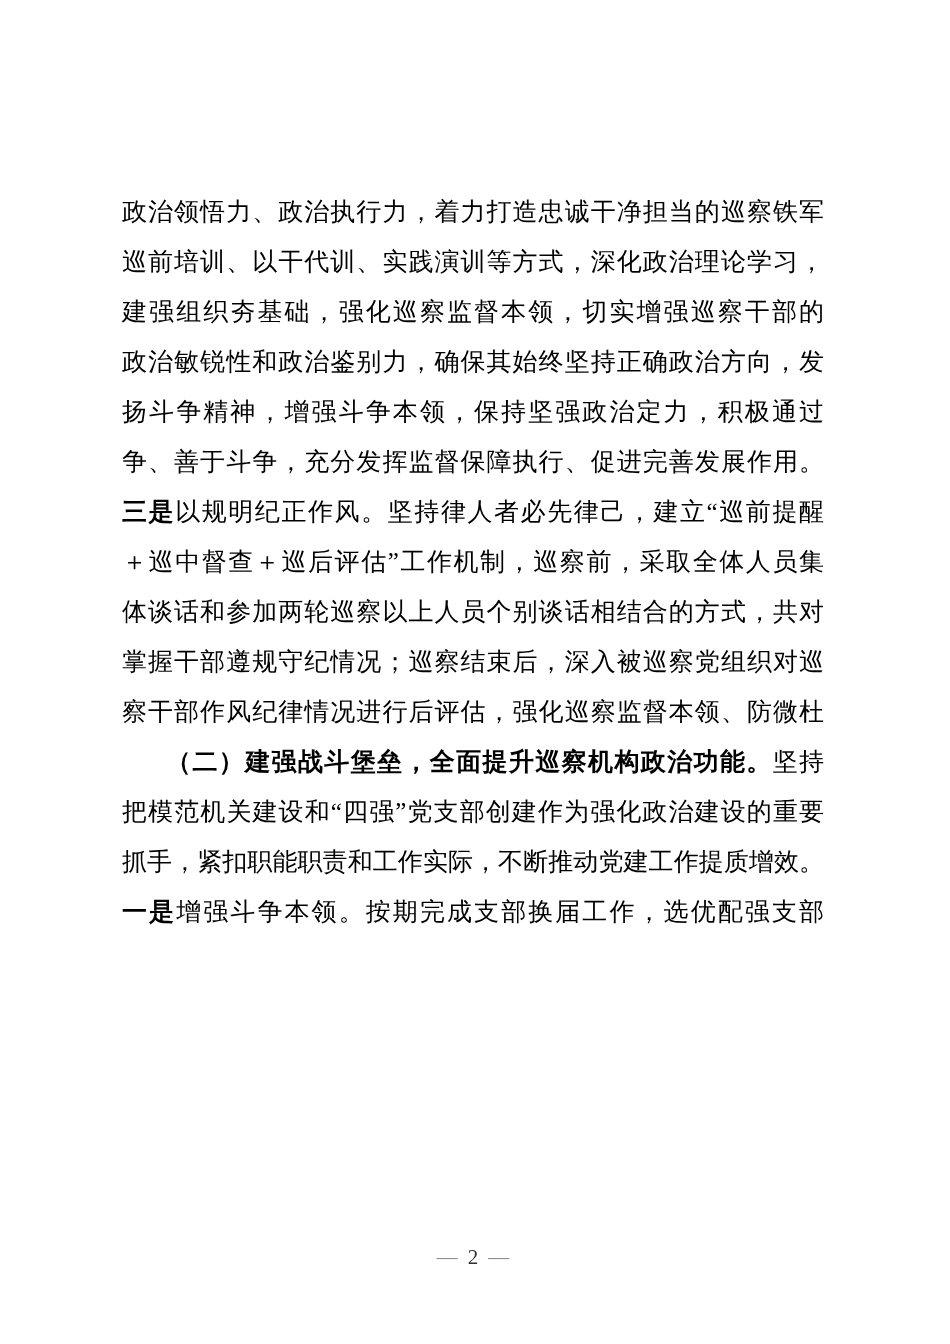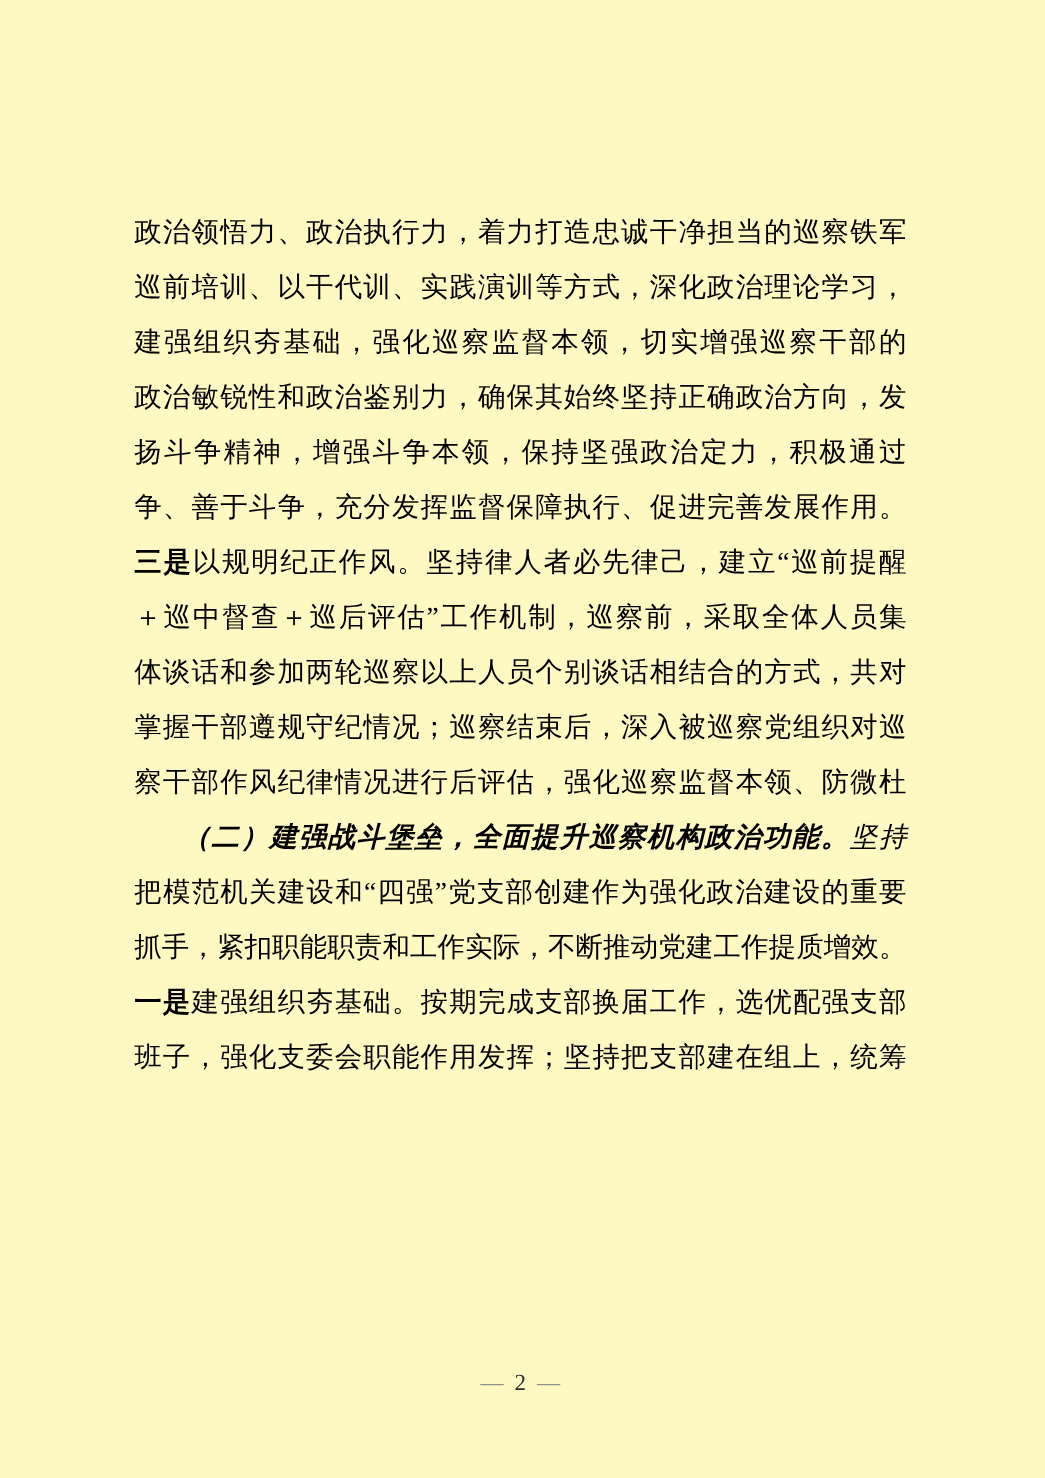--- a/index.html
+++ b/index.html
@@ -1,21 +1,21 @@
 <!DOCTYPE html>
 <html><head>
 <meta charset="utf-8">
 <style>
   * { margin: 0; padding: 0; box-sizing: border-box; }
   html, body { background: #e9e9e9; }
   .page {
     position: relative;
     width: 950px;
     height: 1344px;
-    background: #fef9c3;
+    background: #ffffff;
     font-family: "Liberation Serif", "DejaVu Serif", serif;
     color: #000000;
     overflow: hidden;
   }
   .body-text {
     position: absolute;
     left: 122px;
     top: 187px;
     width: 702px;
     font-size: 25px;
@@ -25,21 +25,20 @@
     line-height: 50px;
     text-align: justify;
     text-align-last: justify;
     white-space: nowrap;
   }
   .line.para-end {
     text-align-last: left;
   }
   .line.indent {
     padding-left: 44px;
-    font-style: italic;
   }
   .bold { font-weight: bold; }
   .footer {
     position: absolute;
     left: 122px;
     top: 1240px;
     width: 702px;
     height: 34px;
     line-height: 34px;
     text-align: center;
@@ -72,22 +71,21 @@
       <div class="line"><span>＋巡中督查＋巡后评估”工作机制，巡察前，采取全体人员集</span></div>
       <div class="line"><span>体谈话和参加两轮巡察以上人员个别谈话相结合的方式，共对</span></div>
       <div class="line"><span>掌握干部遵规守纪情况；巡察结束后，深入被巡察党组织对巡</span></div>
       <div class="line"><span>察干部作风纪律情况进行后评估，强化巡察监督本领、防微杜</span></div>
     </div>
 
     <div>
       <div class="line indent"><span class="bold">（二）建强战斗堡垒，全面提升巡察机构政治功能。</span><span>坚持</span></div>
       <div class="line"><span>把模范机关建设和“四强”党支部创建作为强化政治建设的重要</span></div>
       <div class="line"><span>抓手，紧扣职能职责和工作实际，不断推动党建工作提质增效。</span></div>
-      <div class="line"><span class="bold">一是</span><span>建强组织夯基础。按期完成支部换届工作，选优配强支部</span></div>
-      <div class="line"><span>班子，强化支委会职能作用发挥；坚持把支部建在组上，统筹</span></div>
+      <div class="line"><span class="bold">一是</span><span>增强斗争本领。按期完成支部换届工作，选优配强支部</span></div>
     </div>
 
   </div>
 
   <div class="footer">
     <span class="dash">—</span><span class="num">2</span><span class="dash">—</span>
   </div>
 
 </div>
 

